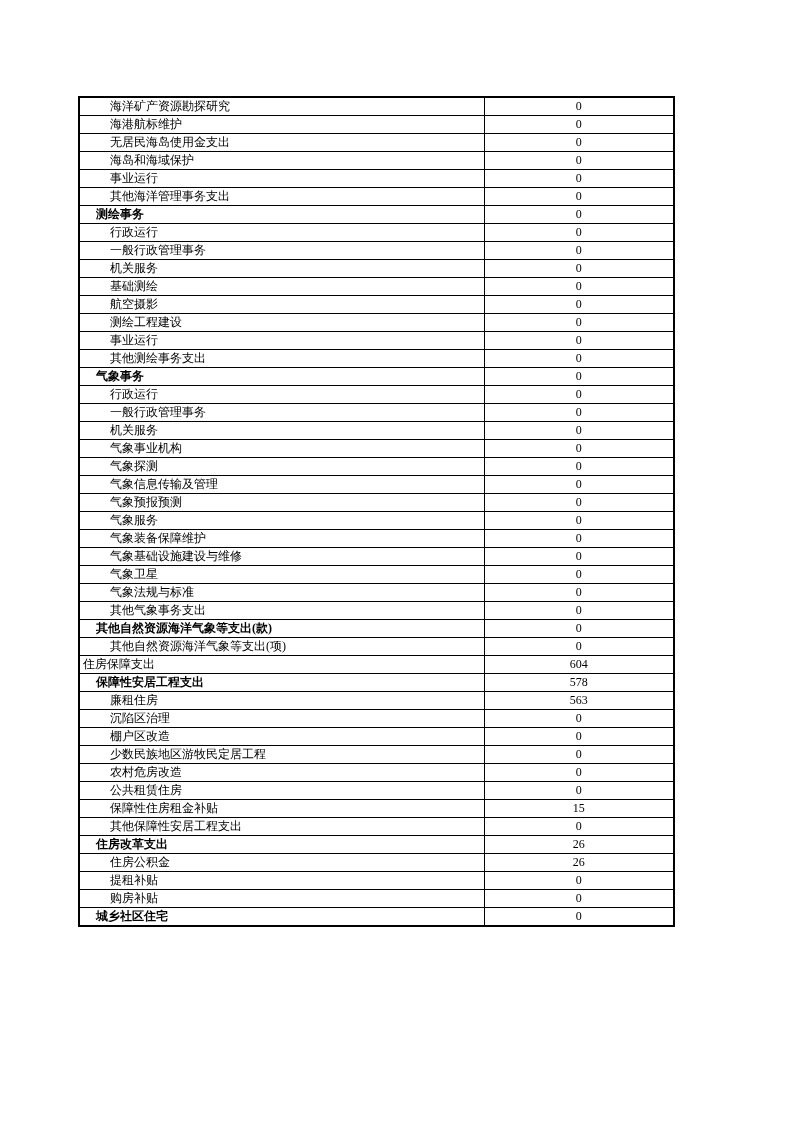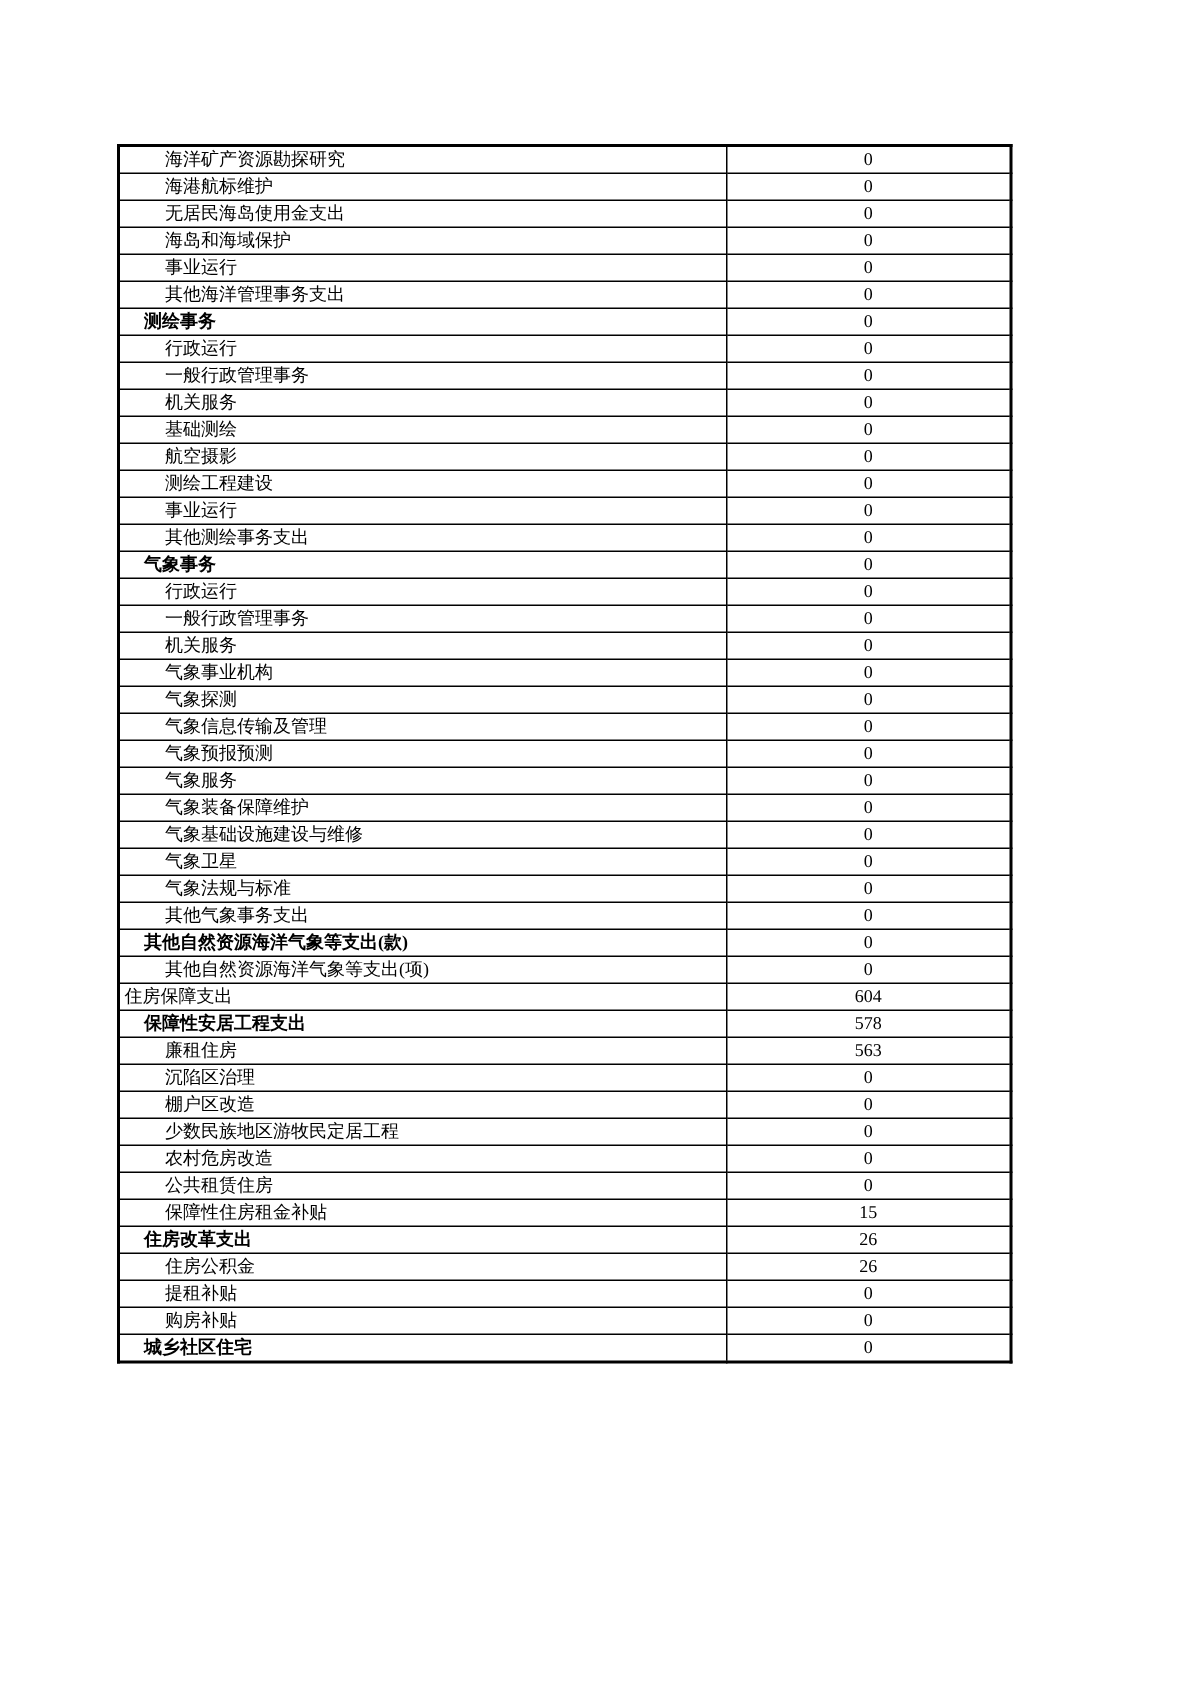--- a/index.html
+++ b/index.html
@@ -207,20 +207,24 @@
         </tr>
       <tr>
           <td class="name" data-indent="2">公共租赁住房</td>
           <td class="val">0</td>
         </tr>
       <tr>
           <td class="name" data-indent="2">保障性住房租金补贴</td>
           <td class="val">15</td>
         </tr>
       <tr>
+          <td class="name" data-indent="2">其他保障性安居工程支出</td>
+          <td class="val">0</td>
+        </tr>
+      <tr>
           <td class="name" data-indent="1">住房改革支出</td>
           <td class="val">26</td>
         </tr>
       <tr>
           <td class="name" data-indent="2">住房公积金</td>
           <td class="val">26</td>
         </tr>
       <tr>
           <td class="name" data-indent="2">提租补贴</td>
           <td class="val">0</td>

